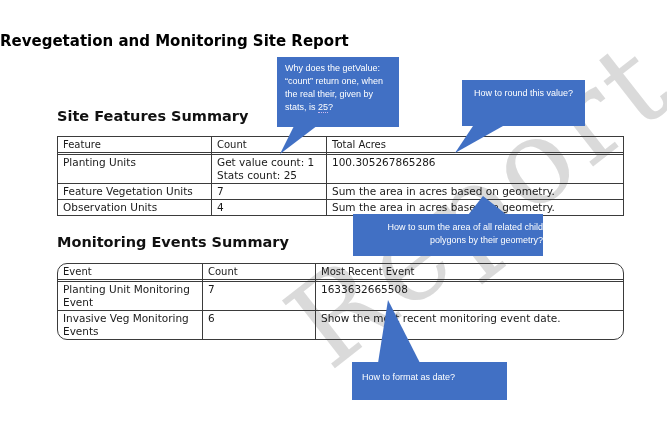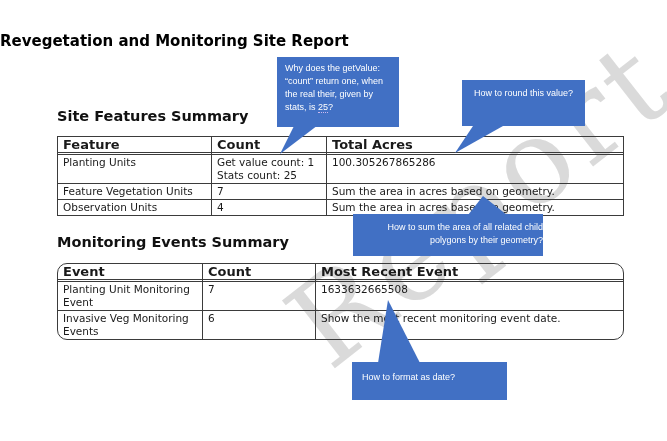--- a/index.html
+++ b/index.html
@@ -30,21 +30,21 @@
     border-collapse:separate; border-spacing:0;
     border:1px solid #3b3b3b; table-layout:fixed;
     font-size:10.5px; line-height:13px; background:transparent;
   }
   .t-site { top:136px; }
   .t-mon  { top:263px;border-radius:10px; }
   table.report th, table.report td {
     padding:1px 5px; text-align:left; vertical-align:top; overflow:hidden;
   }
   table.report th {
-    font-size:13px; font-weight:bold; border-bottom:3px double #3b3b3b;
+    font-size:10px; font-weight:normal; border-bottom:3px double #3b3b3b;
   }
   table.report th:not(:last-child), table.report td:not(:last-child) {
     border-right:1px solid #3b3b3b;
   }
   table.report tbody tr:not(:first-child) td { border-top:1px solid #3b3b3b; }
   td.pre { white-space:pre-line; }
   col.c1s { width:154px; } col.c2s { width:115px; }
   col.c1m { width:145px; } col.c2m { width:113px; }
   
   .callout {

